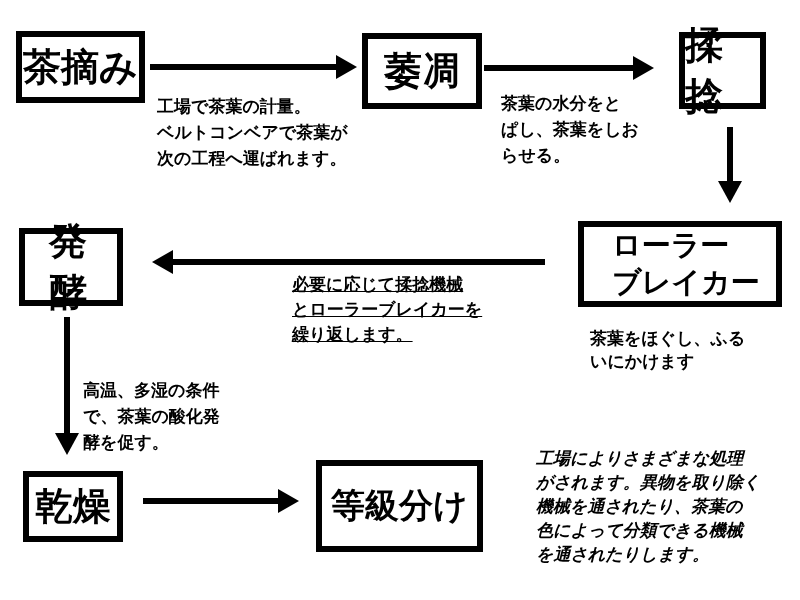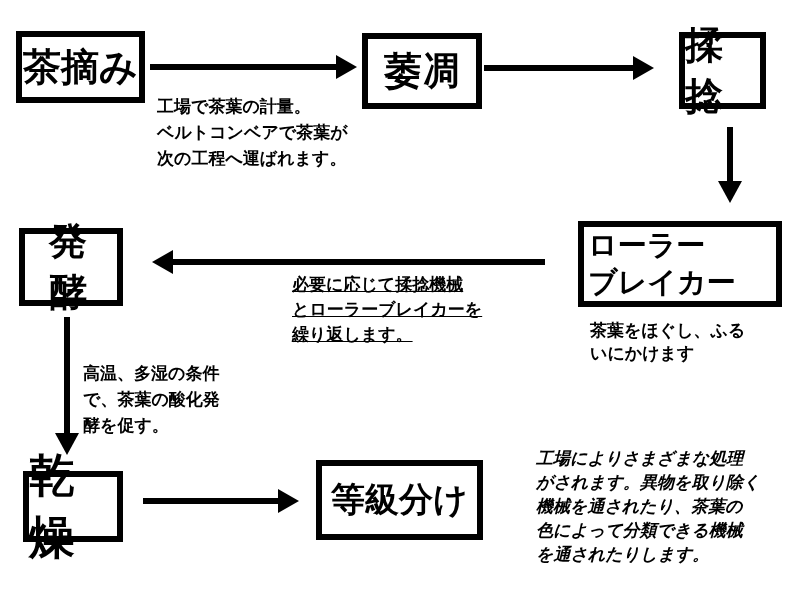--- a/index.html
+++ b/index.html
@@ -22,24 +22,24 @@
     align-items: center;
     justify-content: center;
     font-weight: bold;
     color: #000000;
   }
   .node .lbl { white-space: pre-line; text-align: left; }
   #n-tea-picking   { left: 16px;  top: 31px;  width: 129px; height: 72px; font-size: 38px; }
   #n-withering     { left: 362px; top: 33px;  width: 120px; height: 76px; font-size: 38px; justify-content: center; }
   #n-rolling       { left: 679px; top: 32px;  width: 87px; height: 77px; font-size: 38px; }
   #n-roller-breaker{ left: 578px; top: 221px; width: 204px; height: 86px; font-size: 29px;
-                     justify-content: flex-start; padding-left: 4px; line-height: 1.28; }
+                     justify-content: flex-start; padding-left: 28px; line-height: 1.28; }
   #n-fermentation  { left: 19px;  top: 228px; width: 104px; height: 78px; font-size: 38px; padding-left: 24px; }
-  #n-drying        { left: 23px;  top: 471px; width: 100px; height: 71px; font-size: 46px; }
-  #n-grading       { left: 316px; top: 460px; width: 167px; height: 80px; font-size: 34px; }
+  #n-drying        { left: 23px;  top: 471px; width: 100px; height: 71px; font-size: 38px; }
+  #n-grading       { left: 316px; top: 460px; width: 167px; height: 92px; font-size: 34px; }
 
   
   .aline { position: absolute; background: #000000; }
   .ahead { position: absolute; width: 0; height: 0; }
   .ahead.right { border-top: 12px solid transparent; border-bottom: 12px solid transparent; border-left: 21px solid #000000; }
   .ahead.left  { border-top: 12px solid transparent; border-bottom: 12px solid transparent; border-right: 21px solid #000000; }
   .ahead.down  { border-left: 12px solid transparent; border-right: 12px solid transparent; border-top: 22px solid #000000; }
 
   #a1-line { left: 150px; top: 64px;  width: 187px; height: 6px; }
   #a1-head { left: 336px; top: 55px; }
@@ -58,23 +58,23 @@
   .note {
     position: absolute;
     color: #000000;
     font-weight: bold;
     font-size: 17px;
     line-height: 26px;
     white-space: pre-line;
   }
   #t-after-picking   { left: 157px; top: 86px; margin-top: 8px; }
   #t-after-withering { left: 501px; top: 91px; }
-  #t-roller-caption  { left: 590px; top: 319px; line-height: 23px; }
+  #t-roller-caption  { left: 590px; top: 327px; line-height: 23px; }
   #t-repeat          { left: 292px; top: 272px; line-height: 25px; text-decoration: underline; }
-  #t-fermentation    { left: 83px;  top: 361px; }
+  #t-fermentation    { left: 83px;  top: 378px; }
   #t-grading         { left: 536px; top: 447px; line-height: 24px; font-style: italic; }
 </style>
 </head>
 <body>
 
 <div class="canvas">
 
   <div class="node" id="n-tea-picking">
     <span class="lbl">茶摘み</span>
   </div>
@@ -112,20 +112,23 @@
 
   <div class="aline" id="a5-line"></div>
   <div class="ahead down" id="a5-head"></div>
 
   <div class="aline" id="a6-line"></div>
   <div class="ahead right" id="a6-head"></div>
 
   <div class="note" id="t-after-picking">工場で茶葉の計量。
 ベルトコンベアで茶葉が
 次の工程へ運ばれます。</div>
+  <div class="note" id="t-after-withering">茶葉の水分をと
+ぱし、茶葉をしお
+らせる。</div>
   <div class="note" id="t-roller-caption">茶葉をほぐし、ふる
 いにかけます</div>
   <div class="note" id="t-repeat">必要に応じて揉捻機械
 とローラーブレイカーを
 繰り返します。</div>
   <div class="note" id="t-fermentation">高温、多湿の条件
 で、茶葉の酸化発
 酵を促す。</div>
   <div class="note" id="t-grading">工場によりさまざまな処理
 がされます。異物を取り除く

